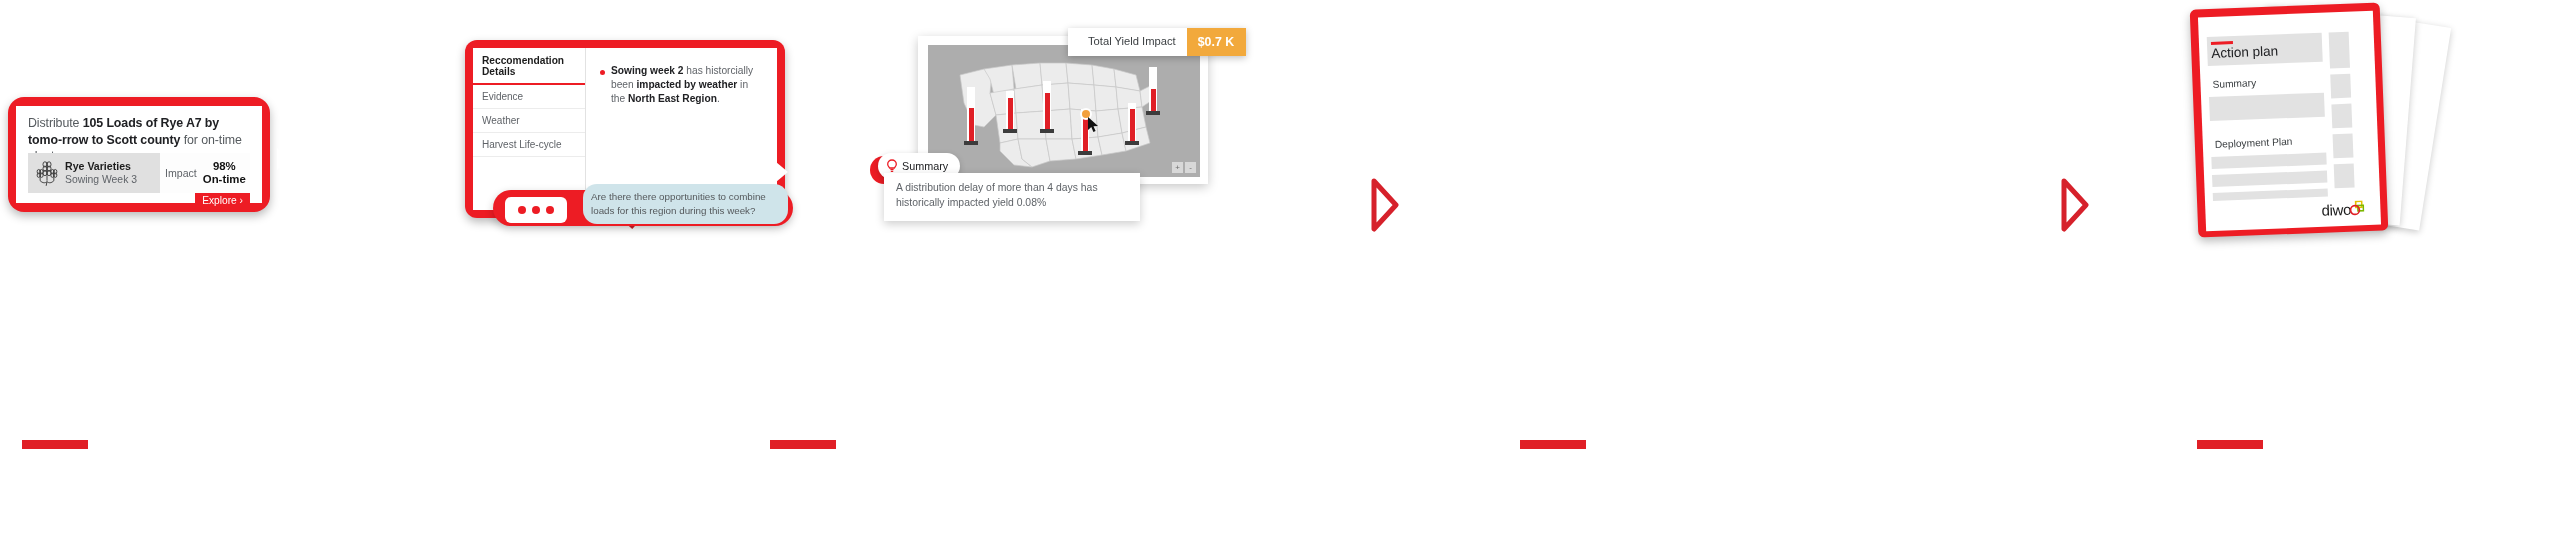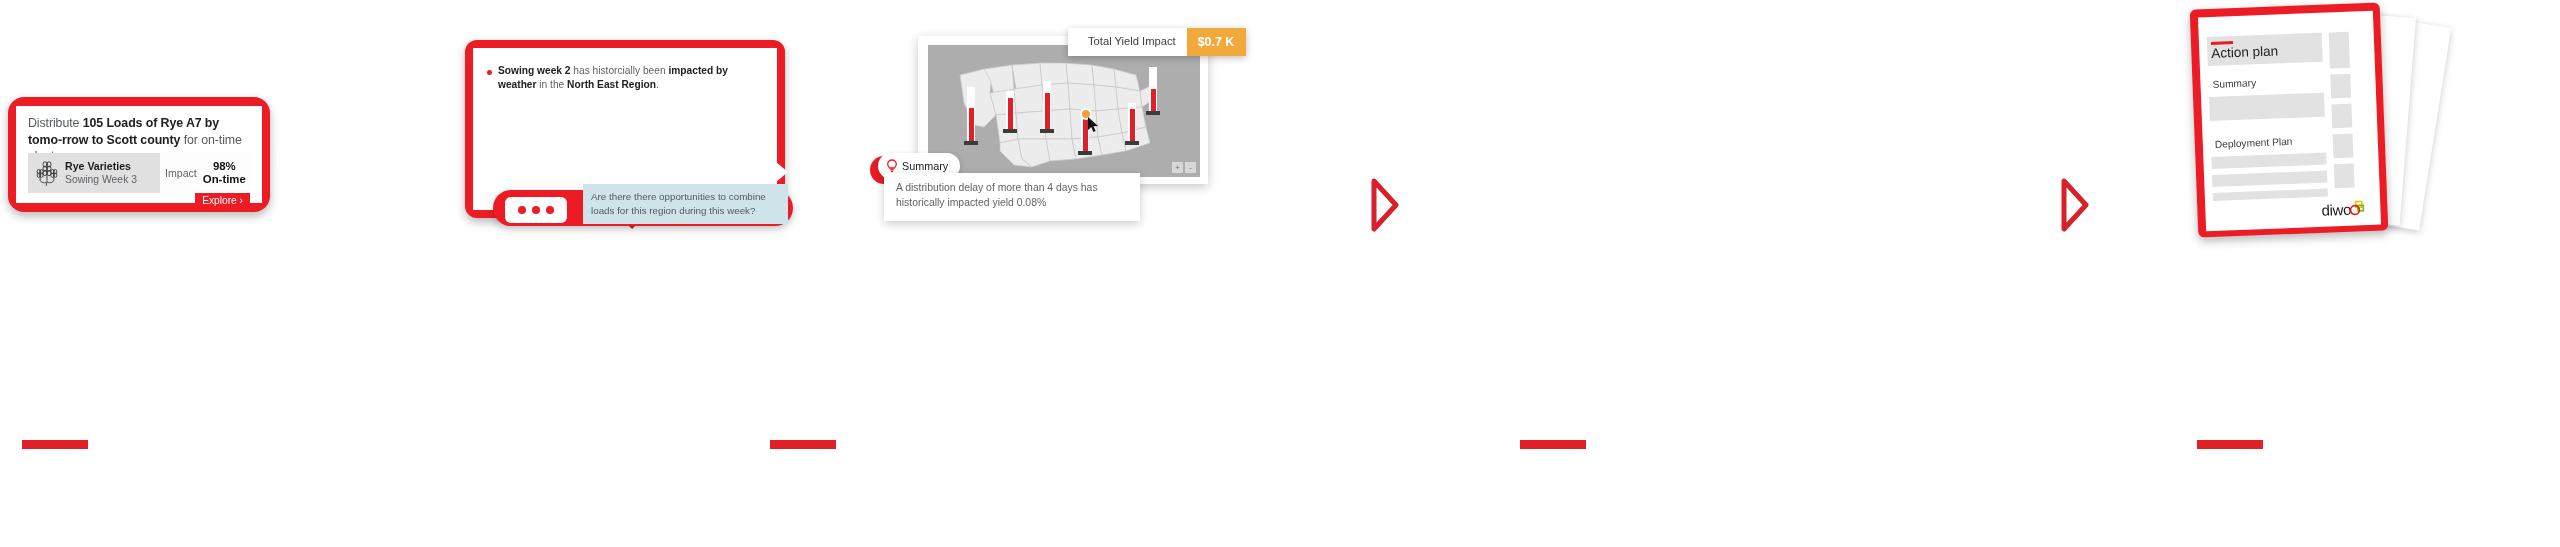--- a/index.html
+++ b/index.html
@@ -122,20 +122,21 @@
   .dots-box {
     position:absolute; left: 50px; top: 157px;
     background:#fff; border-radius: 6px; width: 62px; height: 26px;
     display:flex; align-items:center; justify-content:center; gap:6px;
   }
   .dot { width:8px;height:8px;border-radius:50%;background:#ed1c24; }
   .bubble {
     position:absolute; left: 128px; top: 144px;
     background:#cfe4ea; width: 205px; height: 40px;
     padding: 6px 8px 0 8px;
+    border-radius: 14px;
   }
   .bubble span { font-size:9.8px; line-height:13.5px; color:#55595c; display:block; }
 
   
   #step3 { position:absolute; left: 900px; top: 28px; width: 430px; height: 215px; }
   #browser {
     position:absolute; left: 18px; top: 8px; width: 290px; height: 148px;
     background:#ffffff; box-shadow: 0 3px 10px rgba(0,0,0,.22);
   }
   #mapbox {
@@ -271,20 +272,26 @@
 
   <div class="chev-line" style="left:624px; top:176px;">
     <svg viewBox="0 0 34 56">
         <path d="M6 5 L27 28 L6 51" fill="none" stroke="#d6212b" stroke-width="6"></path>
       </svg>
   </div>
 
   <div id="step2">
     <div class="redframe" id="card2-frame"></div>
     <div class="inner-white" id="card2-body">
+      <div class="c2-left">
+        <div class="c2-title">Reccomendation Details</div>
+        <div class="c2-item">Evidence</div>
+        <div class="c2-item">Weather</div>
+        <div class="c2-item">Harvest Life-cycle</div>
+      </div>
       <div class="c2-right">
         <div class="bullet-row">
           <div class="bullet-dot"></div>
           <div class="bullet-txt"><b>Sowing week 2</b><span> has historcially been </span><b>impacted by weather</b><span> in the </span><b>North East Region</b><span>.</span></div>
         </div>
       </div>
     </div>
     <div class="c2-notch"></div>
 
     <div id="chat-pill"></div>

